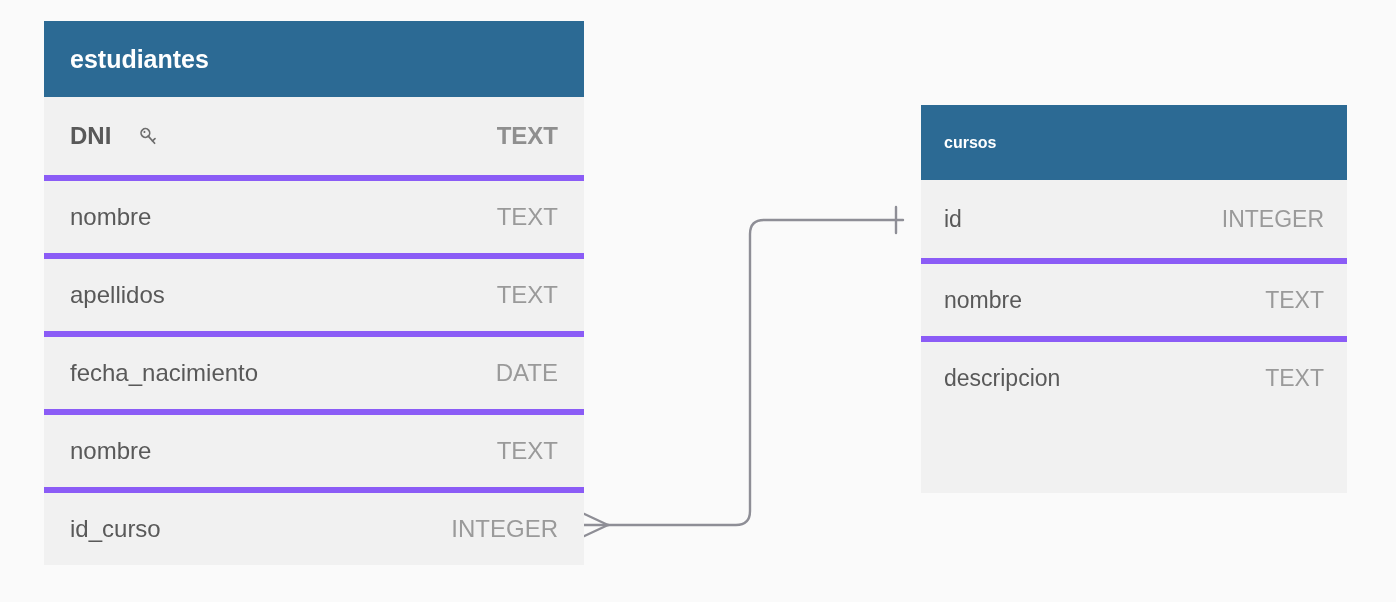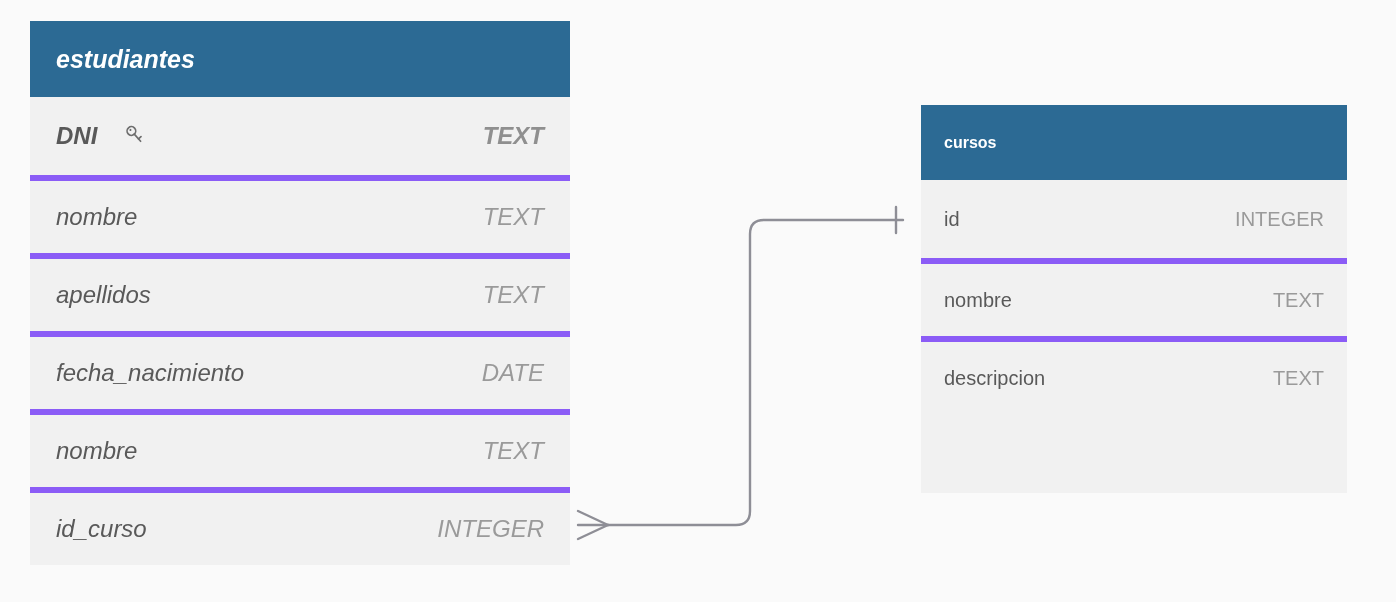--- a/index.html
+++ b/index.html
@@ -59,21 +59,21 @@
     background: #f1f1f1;
     border-top: 6px solid #8b5cf6;
   }
   .field-row.first-row {
     border-top: none;
   }
   .field-name {
     color: #595959;
     white-space: nowrap;
     display: flex;
-    align-items: flex-start;
+    align-items: center;
     gap: 26px;
   }
   .field-type {
     color: #9a9a9a;
     white-space: nowrap;
     text-align: center;
   }
   .field-row.pk .field-name,
   .field-row.pk .field-type {
     font-weight: bold;
@@ -84,25 +84,24 @@
   }
   .key-icon {
     display: inline-flex;
     align-items: center;
     position: relative;
     top: 1px;
   }
 
   
   #entity-estudiantes {
-    left: 30px;
+    left: 44px;
     top: 21px;
     width: 540px;
     height: 544px;
-    font-style: italic;
   }
   #entity-estudiantes .entity-header {
     height: 76px;
     padding: 0 26px;
     font-size: 25px;
   }
   #entity-estudiantes .field-row {
     height: 78px;
     padding: 0 26px;
     font-size: 24px;
@@ -116,21 +115,21 @@
     height: 388px;
   }
   #entity-cursos .entity-header {
     height: 75px;
     padding: 0 23px;
     font-size: 16px;
   }
   #entity-cursos .field-row {
     height: 78px;
     padding: 0 23px;
-    font-size: 20px;
+    font-size: 23px;
   }
 </style>
 </head>
 <body>
 
 <div id="canvas">
 
   <svg id="relationship-layer" viewBox="0 0 1396 602" width="1396" height="602" xmlns="http://www.w3.org/2000/svg">
 
     <path d="M 608 525 L 736 525 Q 750 525 750 511 L 750 234 Q 750 220 764 220 L 903 220" fill="none" stroke="#8e8e96" stroke-width="2.4" stroke-linecap="round" stroke-linejoin="round"></path>

